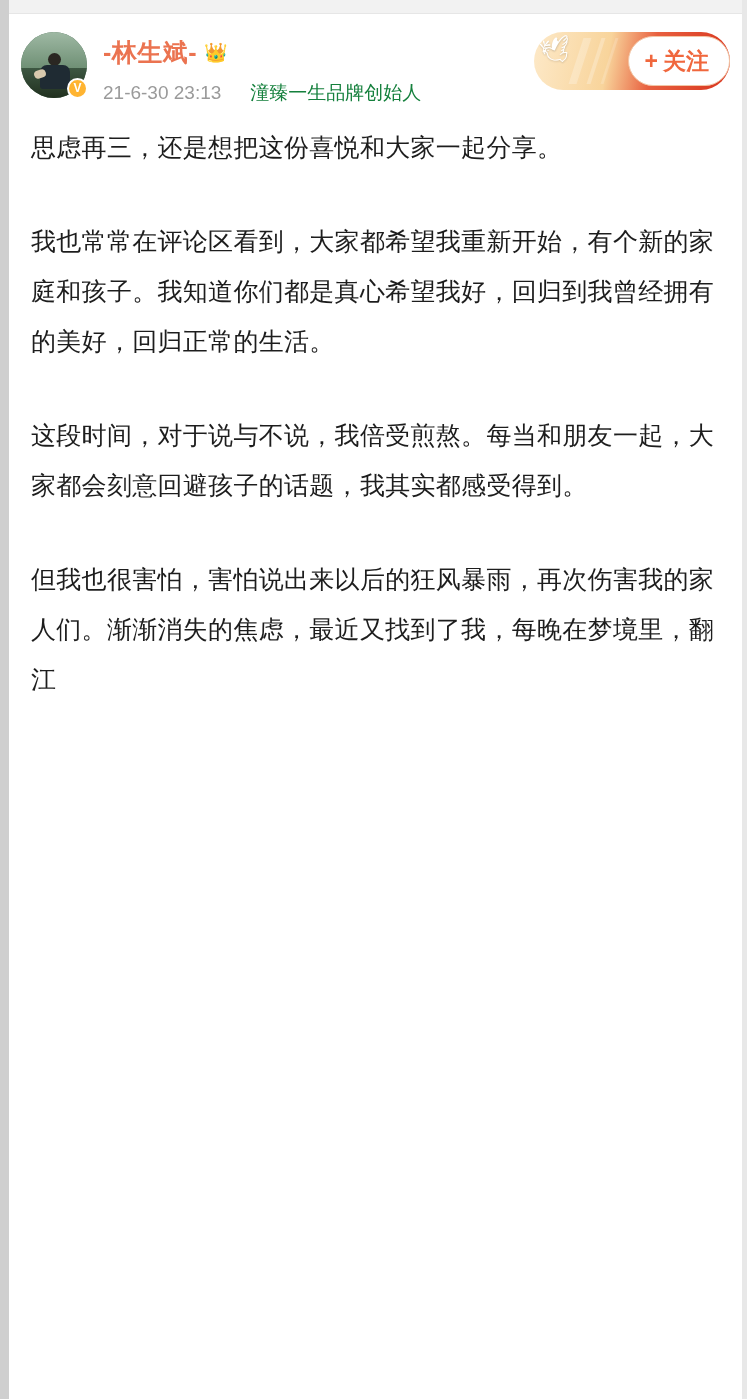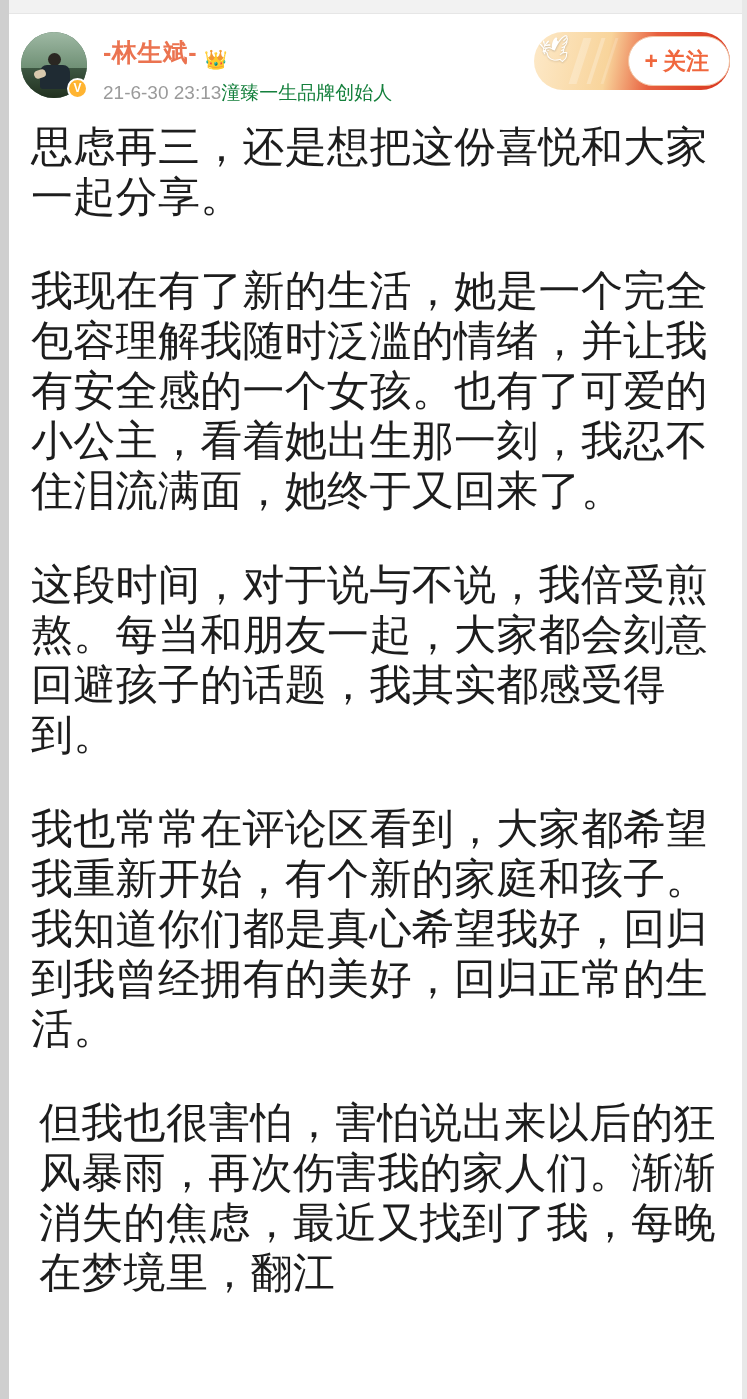--- a/index.html
+++ b/index.html
@@ -100,40 +100,40 @@
     font-weight: bold;
   }
   .header-texts {
     margin-left: 16px;
     padding-top: 8px;
     flex: 1 1 auto;
     min-width: 0;
   }
   .name-row {
     display: flex;
-    align-items: flex-end;
+    align-items: center;
     gap: 7px;
   }
   .username {
     color: #eb7350;
     font-size: 25px;
     font-weight: 600;
     letter-spacing: 0.5px;
     white-space: nowrap;
   }
   .crown-icon {
     font-size: 19px;
     line-height: 1;
     display: inline-block;
   }
   .meta-row {
     margin-top: 11px;
     display: flex;
     align-items: center;
-    gap: 0;
+    gap: 29px;
     color: #9b9b9b;
     font-size: 19px;
     white-space: nowrap;
   }
   .meta-time { color: #9a9a9a; }
   .meta-source { color: #15803d; }
 
   
   .follow-area {
     position: absolute;
@@ -194,32 +194,31 @@
     font-size: 23px;
     font-weight: 700;
     line-height: 1;
     margin-right: 3px;
   }
 
   
   .post-body {
     padding: 6px 22px 0 22px;
     color: #1d1d1d;
-    font-size: 42px;
+    font-size: 25px;
     line-height: 50px;
     letter-spacing: 0.3px;
     word-break: break-all;
   }
   .post-body p {
     margin: 0 0 44px 0;
   }
   .post-body p:last-child {
     margin-bottom: 0;
     padding-bottom: 8px;
-    margin-left: 8px;
   }
 </style>
 </head>
 <body>
 
 <div class="page">
 
   <div class="topbar"></div>
 
   <div class="post-header">
@@ -256,19 +255,18 @@
       <div class="follow-btn">
         <span class="plus">+</span>
         <span>关注</span>
       </div>
     </div>
 
   </div>
 
   <div class="post-body">
     <p>思虑再三，还是想把这份喜悦和大家一起分享。</p>
-    <p>我现在有了新的生活，她是一个完全包容理解我随时泛滥的情绪，并让我有安全感的一个女孩。也有了可爱的小公主，看着她出生那一刻，我忍不住泪流满面，她终于又回来了。</p>
+    <p>我也常常在评论区看到，大家都希望我重新开始，有个新的家庭和孩子。我知道你们都是真心希望我好，回归到我曾经拥有的美好，回归正常的生活。</p>
     <p>这段时间，对于说与不说，我倍受煎熬。每当和朋友一起，大家都会刻意回避孩子的话题，我其实都感受得到。</p>
-    <p>我也常常在评论区看到，大家都希望我重新开始，有个新的家庭和孩子。我知道你们都是真心希望我好，回归到我曾经拥有的美好，回归正常的生活。</p>
     <p>但我也很害怕，害怕说出来以后的狂风暴雨，再次伤害我的家人们。渐渐消失的焦虑，最近又找到了我，每晚在梦境里，翻江</p>
   </div>
 
 </div>
 
 </body></html>

